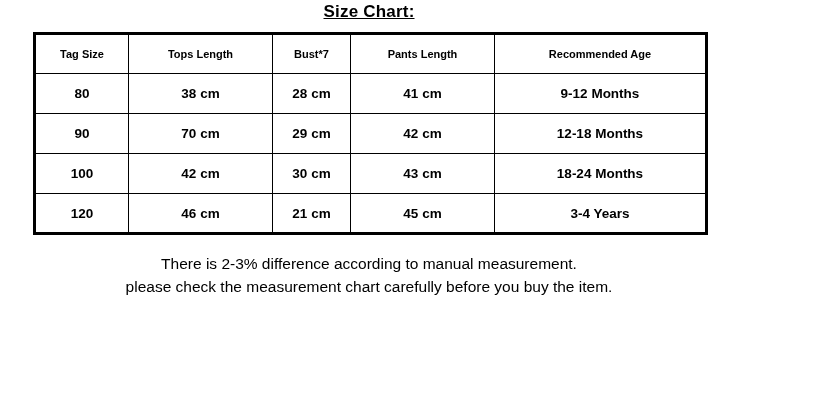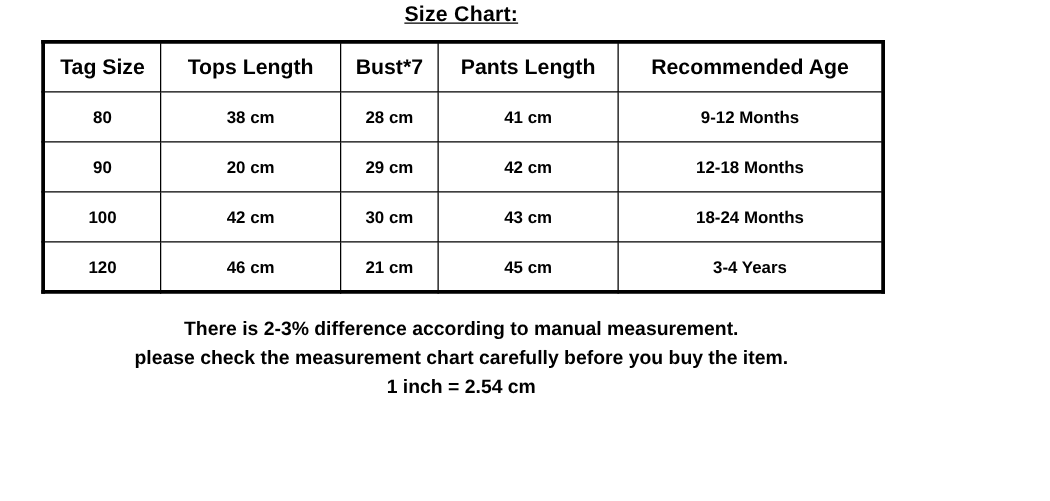--- a/index.html
+++ b/index.html
@@ -42,32 +42,32 @@
   table.size-chart td {
     border: 1px solid #000;
     text-align: center;
     font-size: 13.5px;
     font-weight: bold;
     height: 40px;
     padding: 0 4px;
     box-sizing: border-box;
   }
   table.size-chart th {
-    font-size: 17px;
+    font-size: 11px;
   }
   col.c0 { width: 94px; }
   col.c1 { width: 144px; }
   col.c2 { width: 78px; }
   col.c3 { width: 144px; }
   col.c4 { width: 212px; }
   .notes {
     margin-top: 18px;
     text-align: center;
     font-size: 15.5px;
-    font-weight: bold;
+    font-weight: normal;
     line-height: 1.48;
   }
   .notes div {
     white-space: nowrap;
   }
 </style>
 </head>
 <body>
 
 <div class="page">
@@ -95,21 +95,21 @@
       <tbody>
         <tr>
           <td>80</td>
           <td>38 cm</td>
           <td>28 cm</td>
           <td>41 cm</td>
           <td>9-12 Months</td>
         </tr>
         <tr>
           <td>90</td>
-          <td>20 cm</td>
+          <td>70 cm</td>
           <td>29 cm</td>
           <td>42 cm</td>
           <td>12-18 Months</td>
         </tr>
         <tr>
           <td>100</td>
           <td>42 cm</td>
           <td>30 cm</td>
           <td>43 cm</td>
           <td>18-24 Months</td>
@@ -121,16 +121,15 @@
           <td>45 cm</td>
           <td>3-4 Years</td>
         </tr>
       </tbody>
     </table>
   </div>
 
   <div class="notes">
     <div>There is 2-3% difference according to manual measurement.</div>
     <div>please check the measurement chart carefully before you buy the item.</div>
-    <div>1 inch = 2.54 cm</div>
   </div>
 
 </div>
 
 </body></html>

